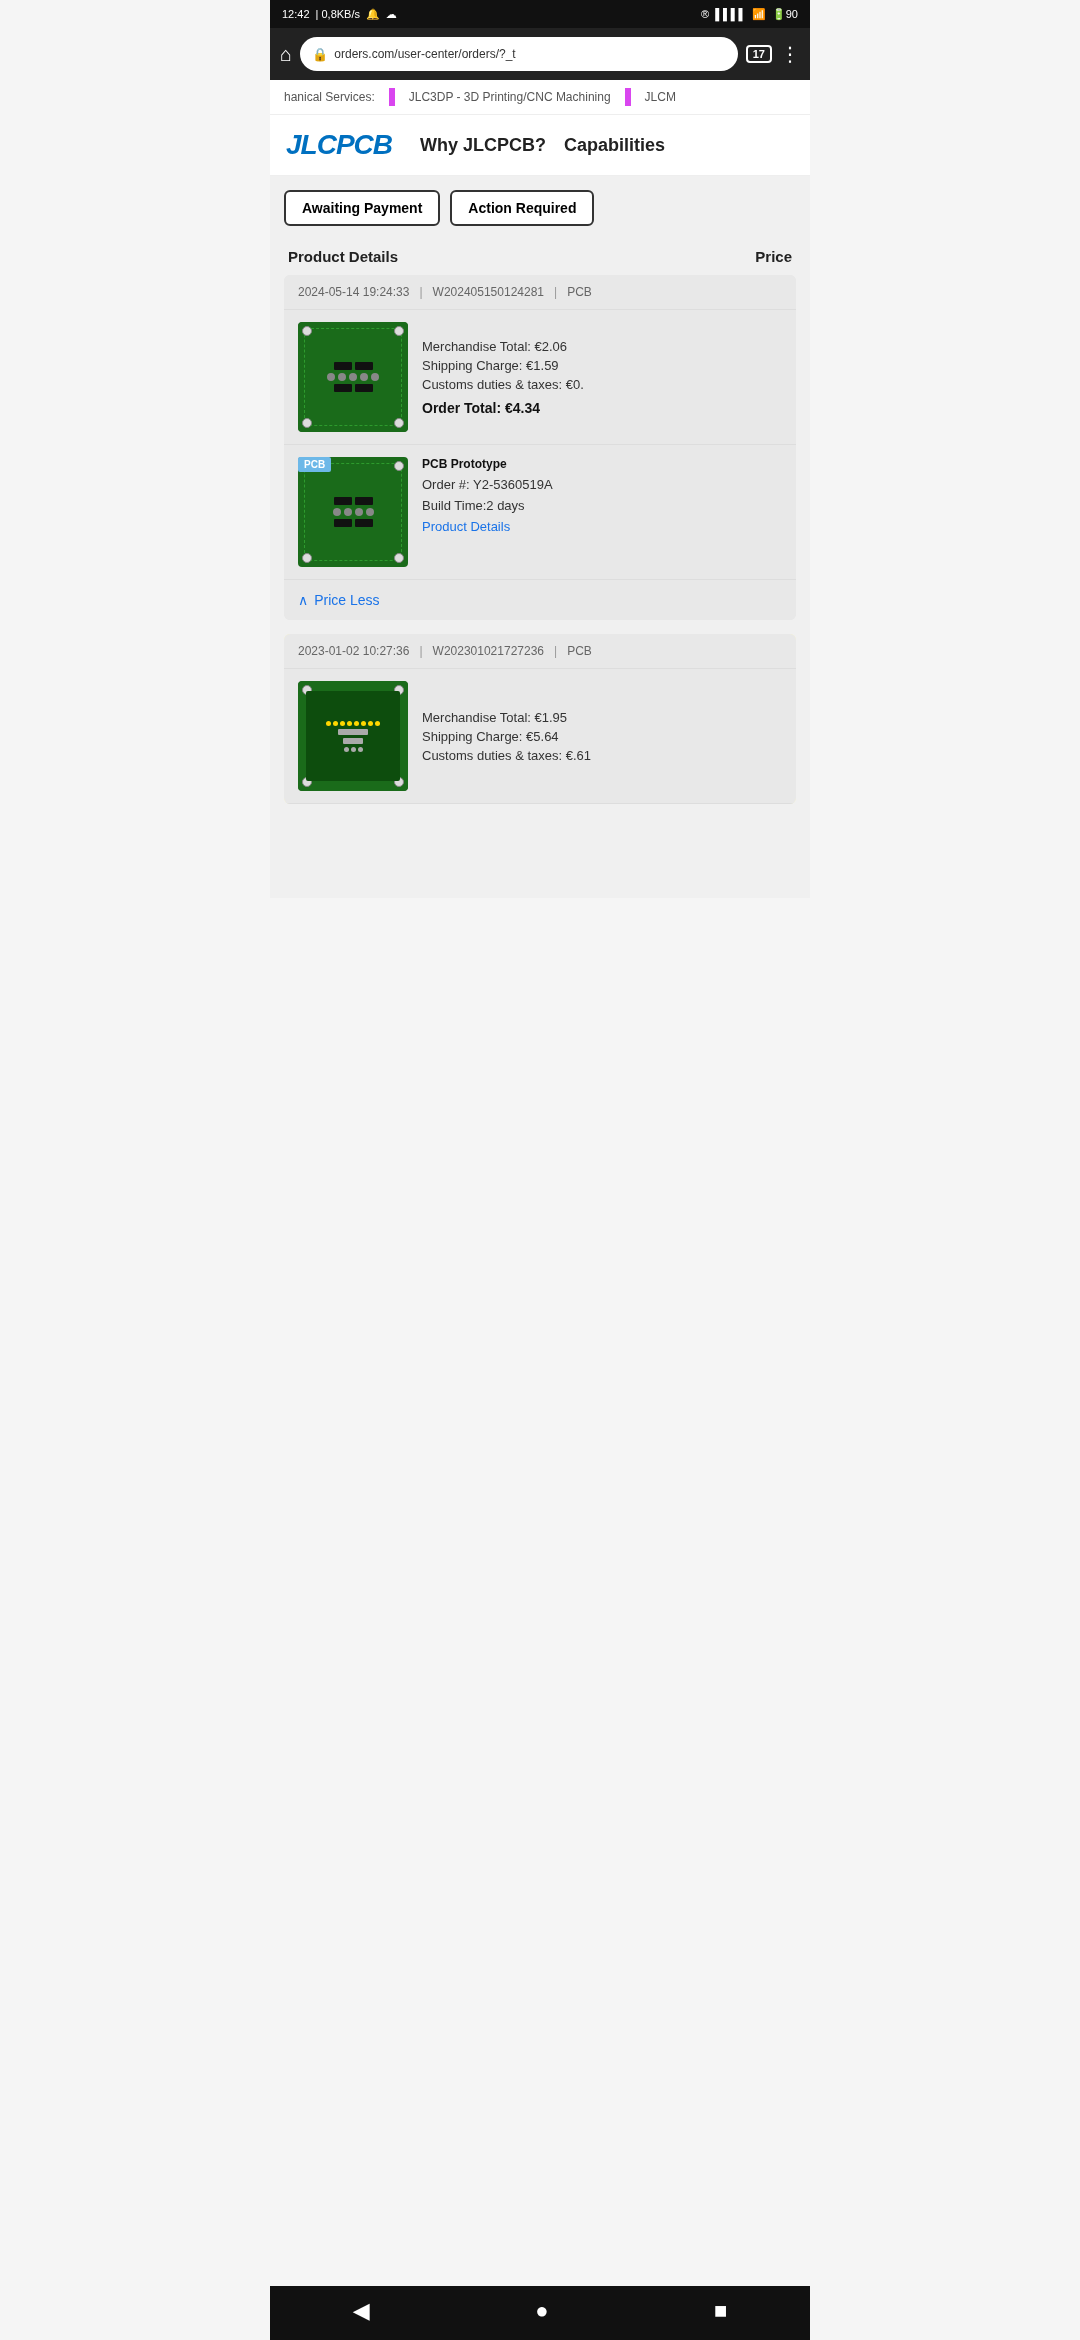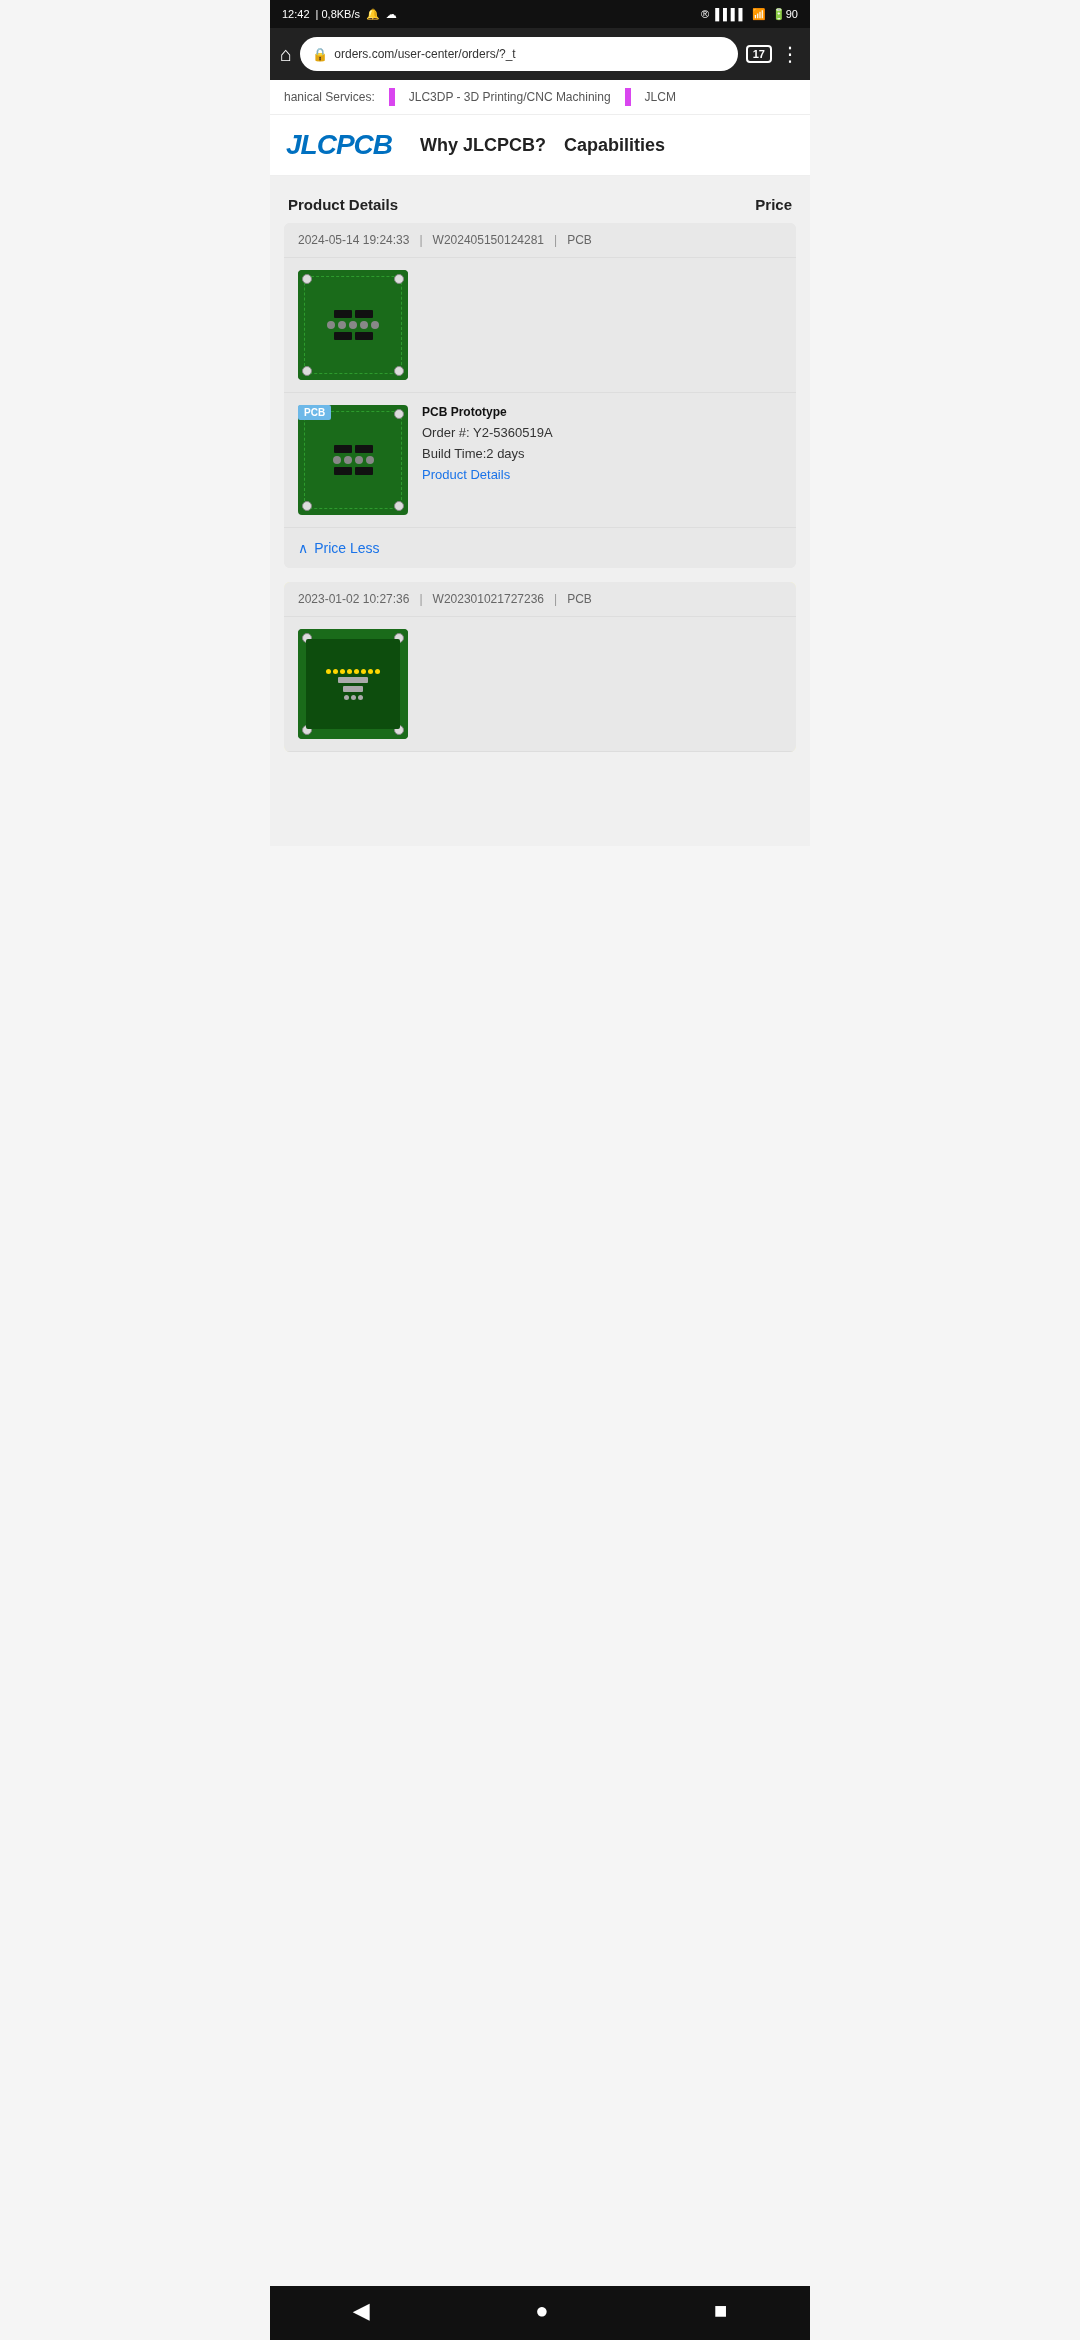--- a/index.html
+++ b/index.html
@@ -431,20 +431,24 @@
 <div class="site-header">
   <div class="logo">JLCPCB</div>
   <div class="header-nav">
     <span>Why JLCPCB?</span>
     <span>Capabilities</span>
   </div>
 </div>
 
 <div class="main-content">
 
+  <div class="filter-tabs">
+    <button class="filter-tab">Awaiting Payment</button>
+    <button class="filter-tab">Action Required</button>
+  </div>
 
   <div class="order-table-header">
     <span>Product Details</span>
     <span>Price</span>
   </div>
 
   <div class="order-card">
 
     <div class="order-meta">
       <span>2024-05-14 19:24:33</span>
@@ -472,20 +476,26 @@
               <div class="pcb-small"></div>
               <div class="pcb-small"></div>
               <div class="pcb-small"></div>
             </div>
             <div class="pcb-chip-row">
               <div class="pcb-chip"></div>
               <div class="pcb-chip"></div>
             </div>
           </div>
         </div>
+      </div>
+      <div class="order-price-info">
+        <span>Merchandise Total: €2.06</span>
+        <span>Shipping Charge: €1.59</span>
+        <span>Customs duties &amp; taxes: €0.</span>
+        <span class="total">Order Total: €4.34</span>
       </div>
     </div>
 
     <div class="order-detail-row">
       <div class="order-detail-image">
         <span class="pcb-badge">PCB</span>
         <div class="pcb-green" style="border-radius:4px;">
           <div class="corner-circle" style="top:4px;left:4px;"></div>
           <div class="corner-circle" style="top:4px;right:4px;"></div>
           <div class="corner-circle" style="bottom:4px;left:4px;"></div>
@@ -556,20 +566,25 @@
             <div class="mini-rect"></div>
             <div class="mini-rect" style="width:20px;"></div>
             <div class="mini-row">
               <div class="mini-dot" style="background:#aaa;"></div>
               <div class="mini-dot" style="background:#aaa;"></div>
               <div class="mini-dot" style="background:#aaa;"></div>
             </div>
           </div>
         </div>
       </div>
+      <div class="order-price-info">
+        <span>Merchandise Total: €1.95</span>
+        <span>Shipping Charge: €5.64</span>
+        <span>Customs duties &amp; taxes: €.61</span>
+      </div>
     </div>
 
   </div>
 
   <div class="mb-10"></div>
 </div>
 
 <div class="bottom-nav">
   <button class="bottom-nav-btn">◀</button>
   <button class="bottom-nav-btn">●</button>

